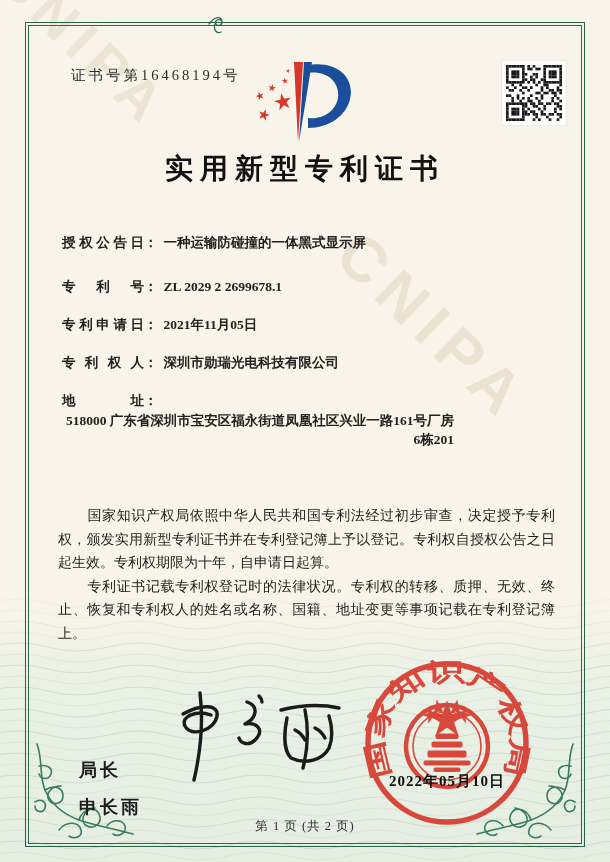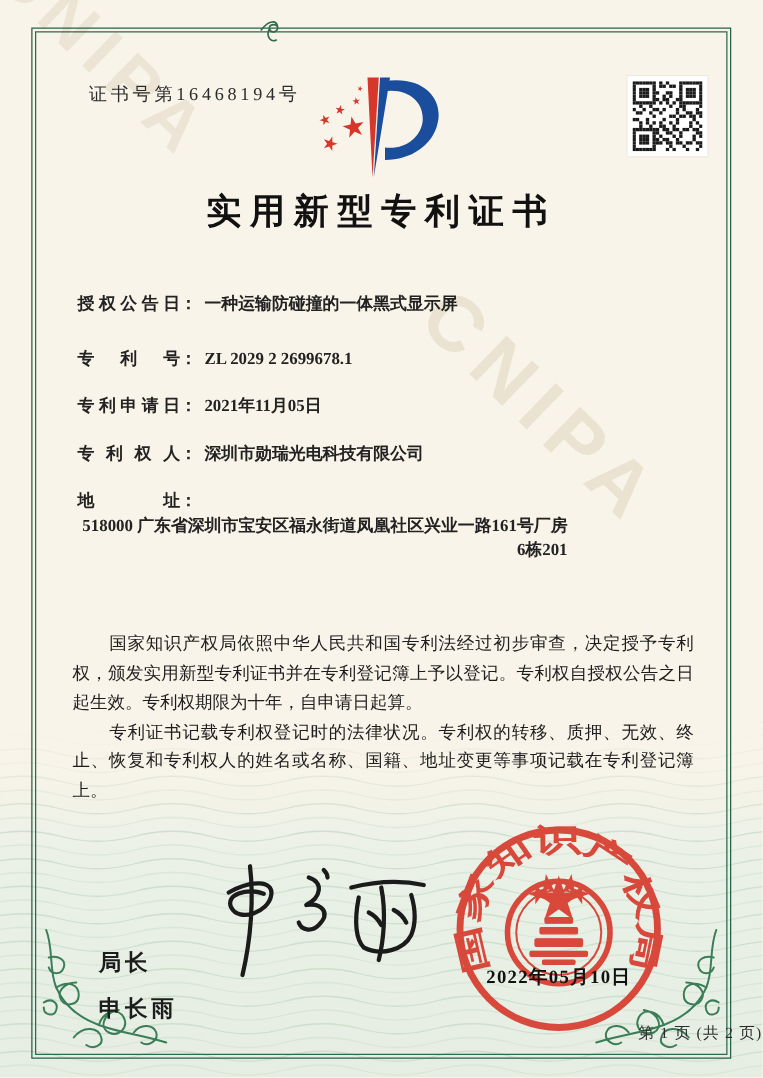--- a/index.html
+++ b/index.html
@@ -56,21 +56,21 @@
          text-align:justify;color:#1d1d1d;}
   .paras p{margin:0;text-indent:2.1em;}
 
   
   .officer{position:absolute;left:62px;top:758px;font-size:18px;letter-spacing:3px;font-weight:600;color:#1c1c1c;margin-left:17px;}
   .officer div{margin-bottom:13px;}
   .signature{position:absolute;left:163px;top:688px;}
   .seal{position:absolute;left:362px;top:658px;width:170px;height:170px;}
   .seal-date{position:absolute;left:362px;top:772px;width:170px;text-align:center;
              font-size:15px;font-weight:bold;letter-spacing:1px;color:#111;z-index:5;}
-  .page-footer{position:absolute;left:0;top:818px;width:610px;text-align:right;
+  .page-footer{position:absolute;left:0;top:818px;width:610px;text-align:center;
                font-size:12.5px;color:#2b2b2b;letter-spacing:1px;}
 </style>
 </head>
 <body>
 
 <div class="page">
 
   <div class="waves-wrap">
     <svg width="610" height="287" viewBox="0 0 610 287">
       <defs>

